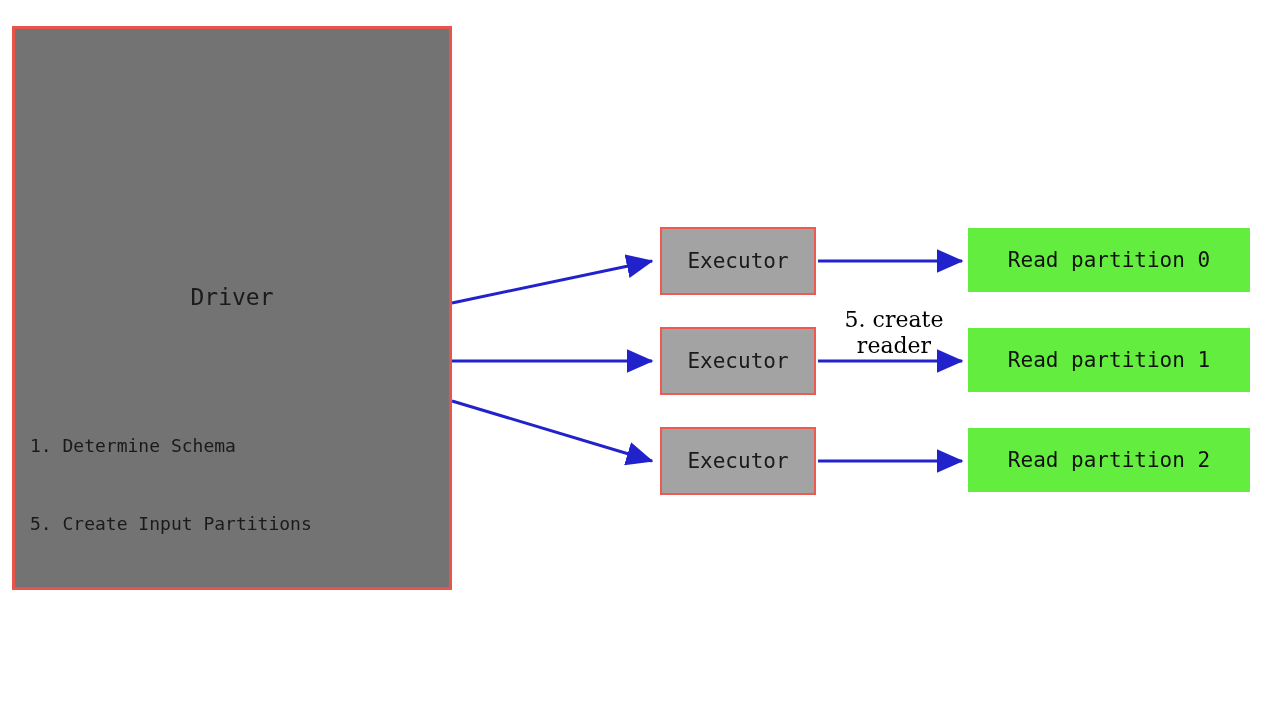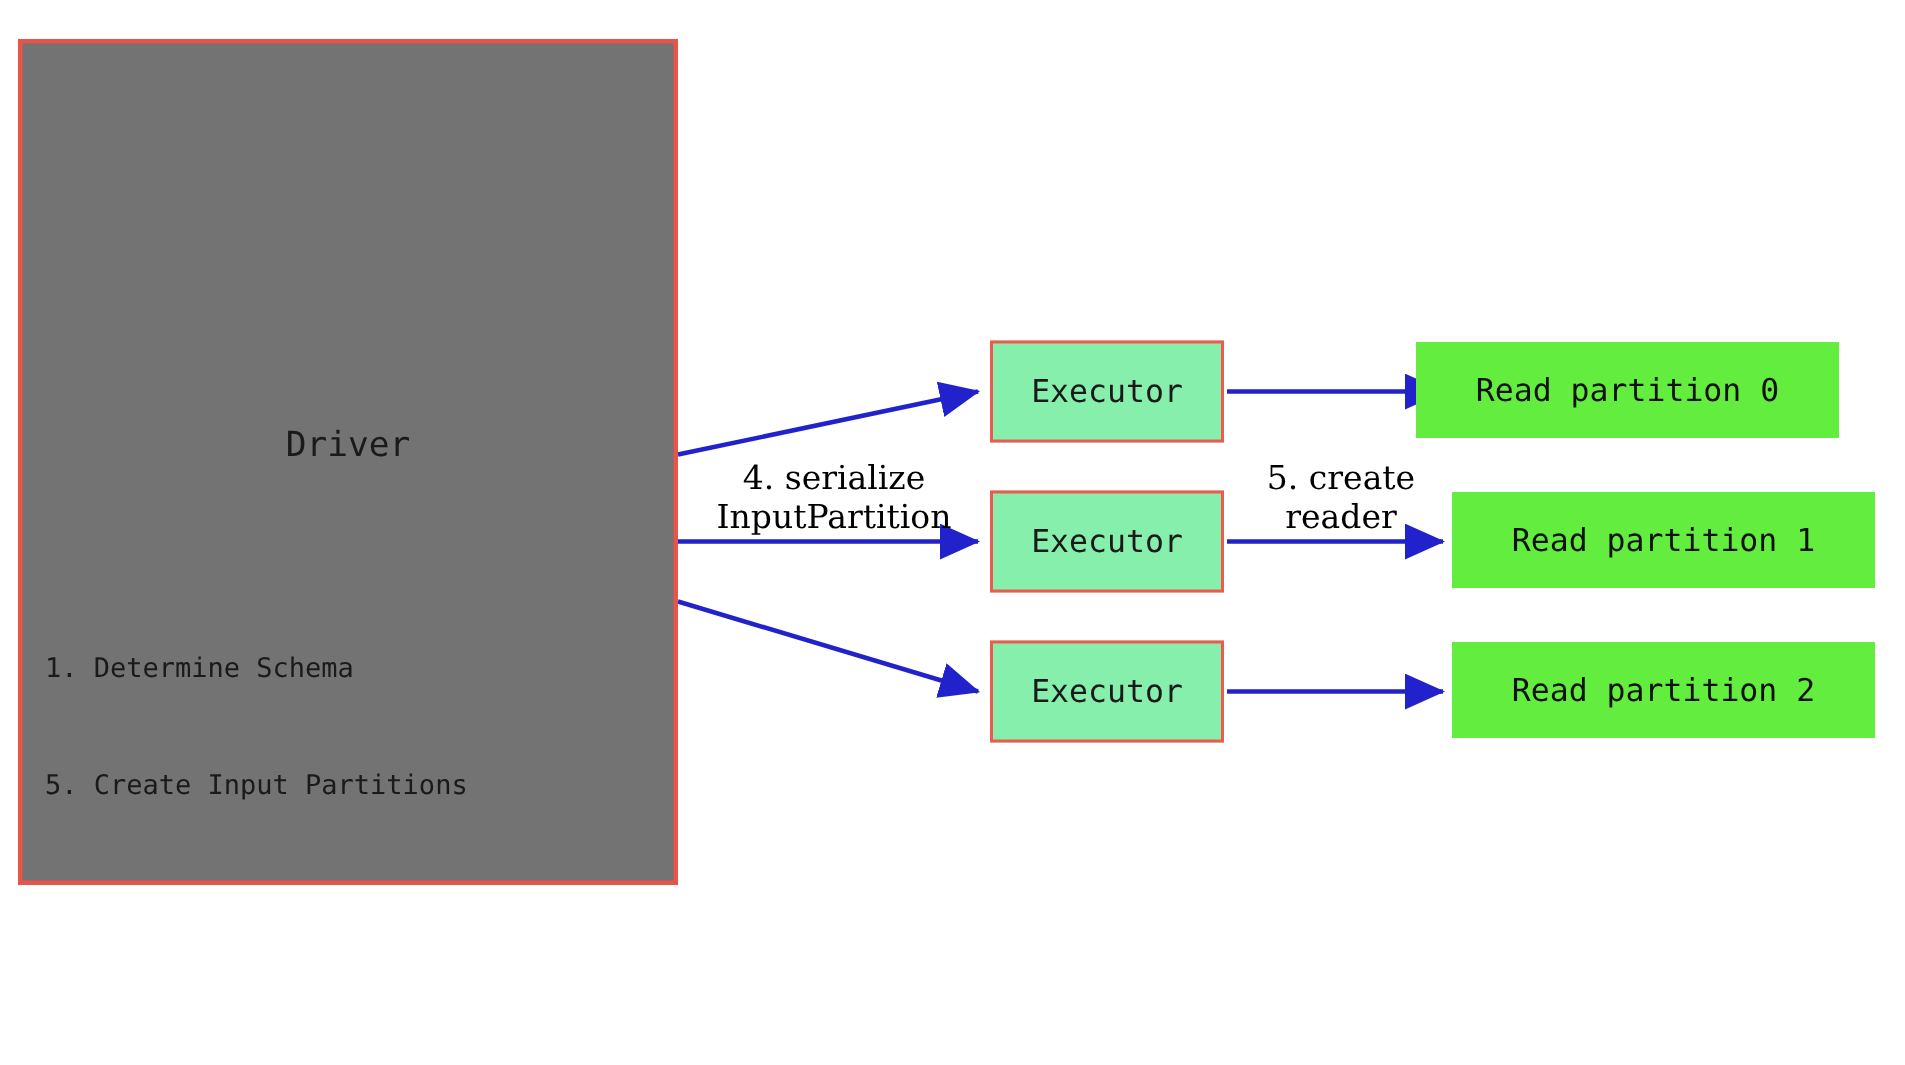--- a/index.html
+++ b/index.html
@@ -59,41 +59,41 @@
     line-height: 26px;
     color: #1a1a1a;
     white-space: pre;
   }
   .driver-list div { white-space: pre; }
 
   .executor-box {
     width: 156px;
     height: 68px;
     border: 2px solid #ef5a50;
-    background: #86efac;
+    background: #a3a3a3;
     font-family: "DejaVu Sans Mono", "Liberation Mono", monospace;
     font-size: 21px;
     color: #1a1a1a;
     white-space: pre;
   }
   .exec-1 { left: 660px; top: 227px; }
   .exec-2 { left: 660px; top: 327px; }
   .exec-3 { left: 660px; top: 427px; }
 
   .partition-box {
     width: 282px;
     height: 64px;
     background: #63ee3f;
     border: 0;
     font-family: "DejaVu Sans Mono", "Liberation Mono", monospace;
     font-size: 21px;
     color: #111111;
     white-space: pre;
   }
-  .part-1 { left: 944px; top: 228px; }
+  .part-1 { left: 968px; top: 228px; }
   .part-2 { left: 968px; top: 328px; }
   .part-3 { left: 968px; top: 428px; }
 
   .edge-label {
     position: absolute;
     font-family: "DejaVu Serif", "Liberation Serif", serif;
     font-size: 22px;
     line-height: 26px;
     color: #000000;
     text-align: center;
@@ -156,22 +156,18 @@
   <div class="box partition-box part-1">
     <span>Read partition 0</span>
   </div>
   <div class="box partition-box part-2">
     <span>Read partition 1</span>
   </div>
   <div class="box partition-box part-3">
     <span>Read partition 2</span>
   </div>
 
-  <div class="edge-label label-serialize">
-    <div>4. serialize</div>
-    <div>InputPartition</div>
-  </div>
   <div class="edge-label label-create">
     <div>5. create</div>
     <div>reader</div>
   </div>
 
 </div>
 
 </body></html>

